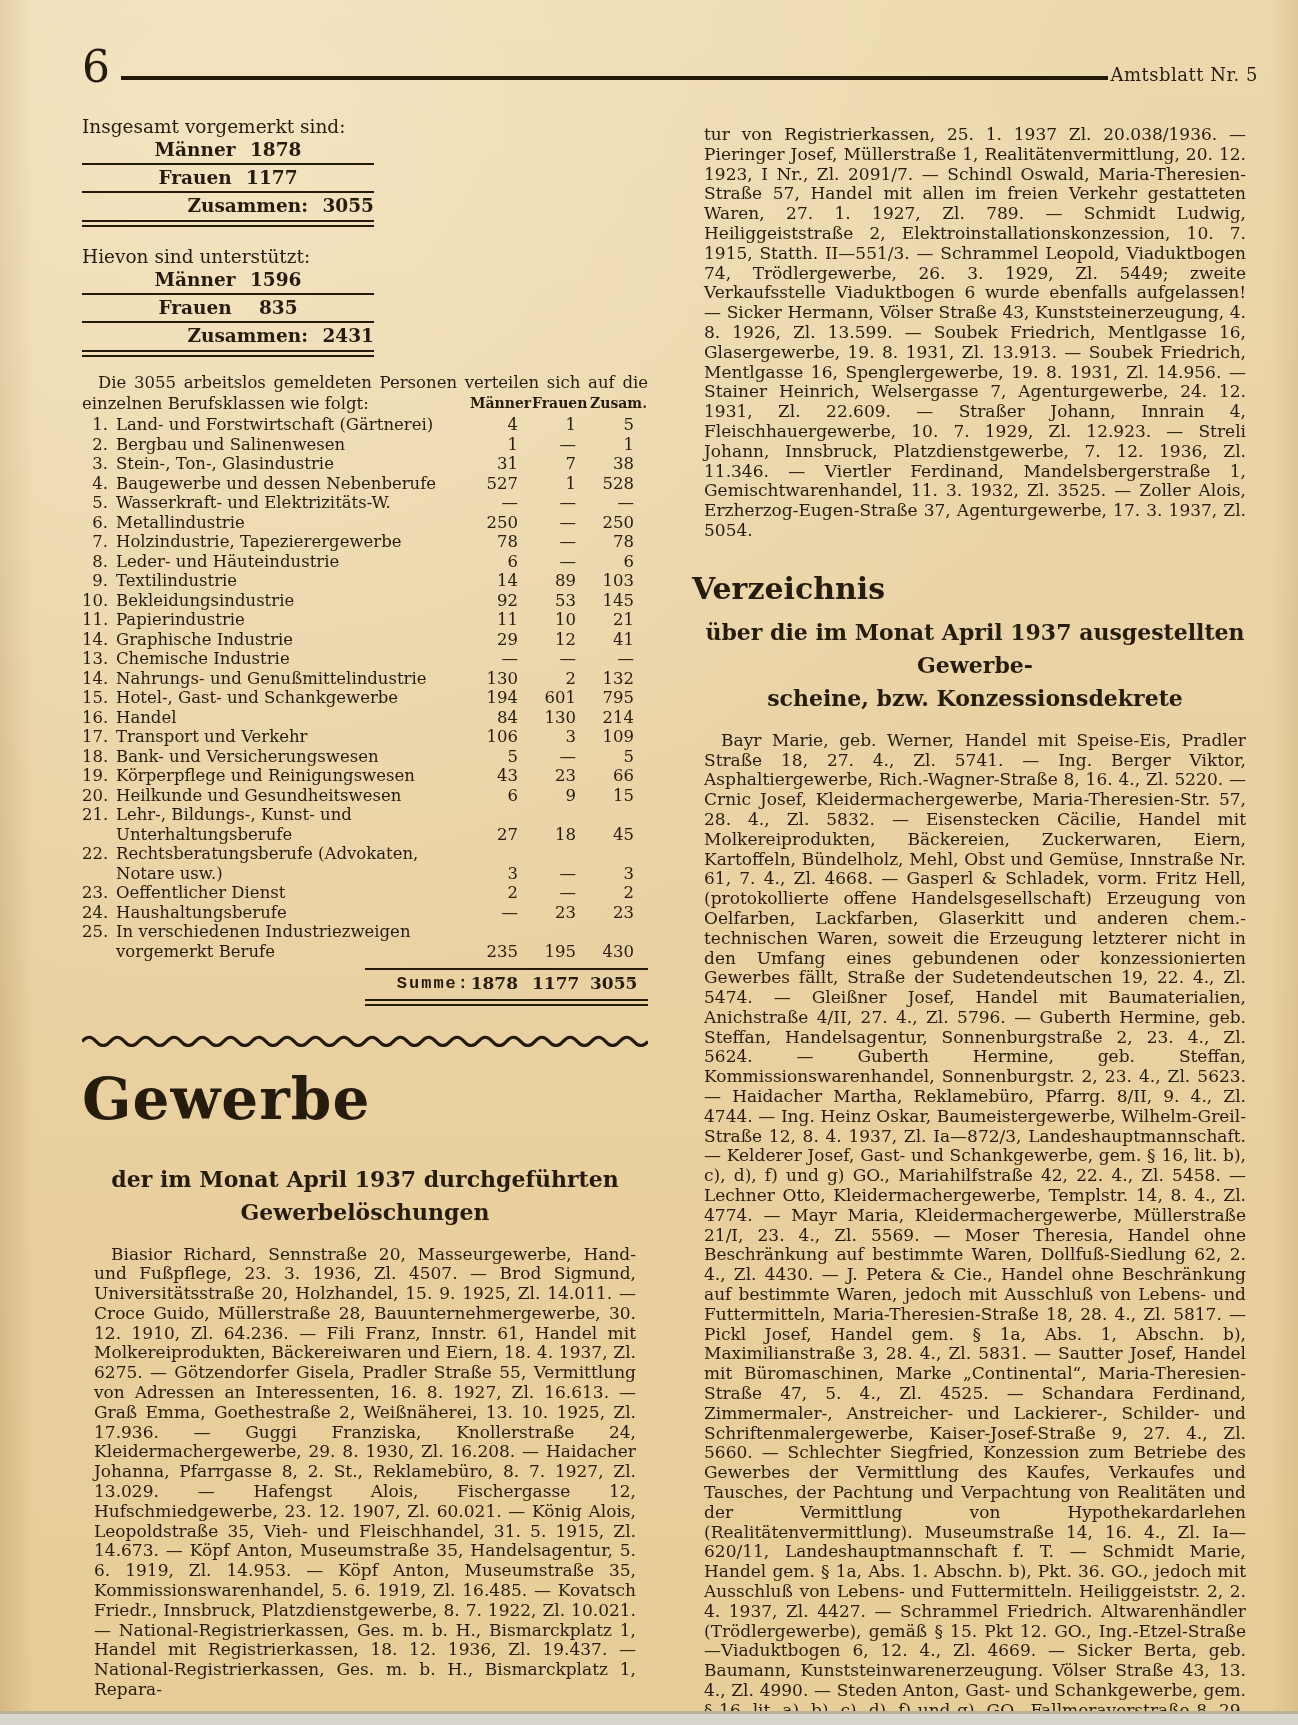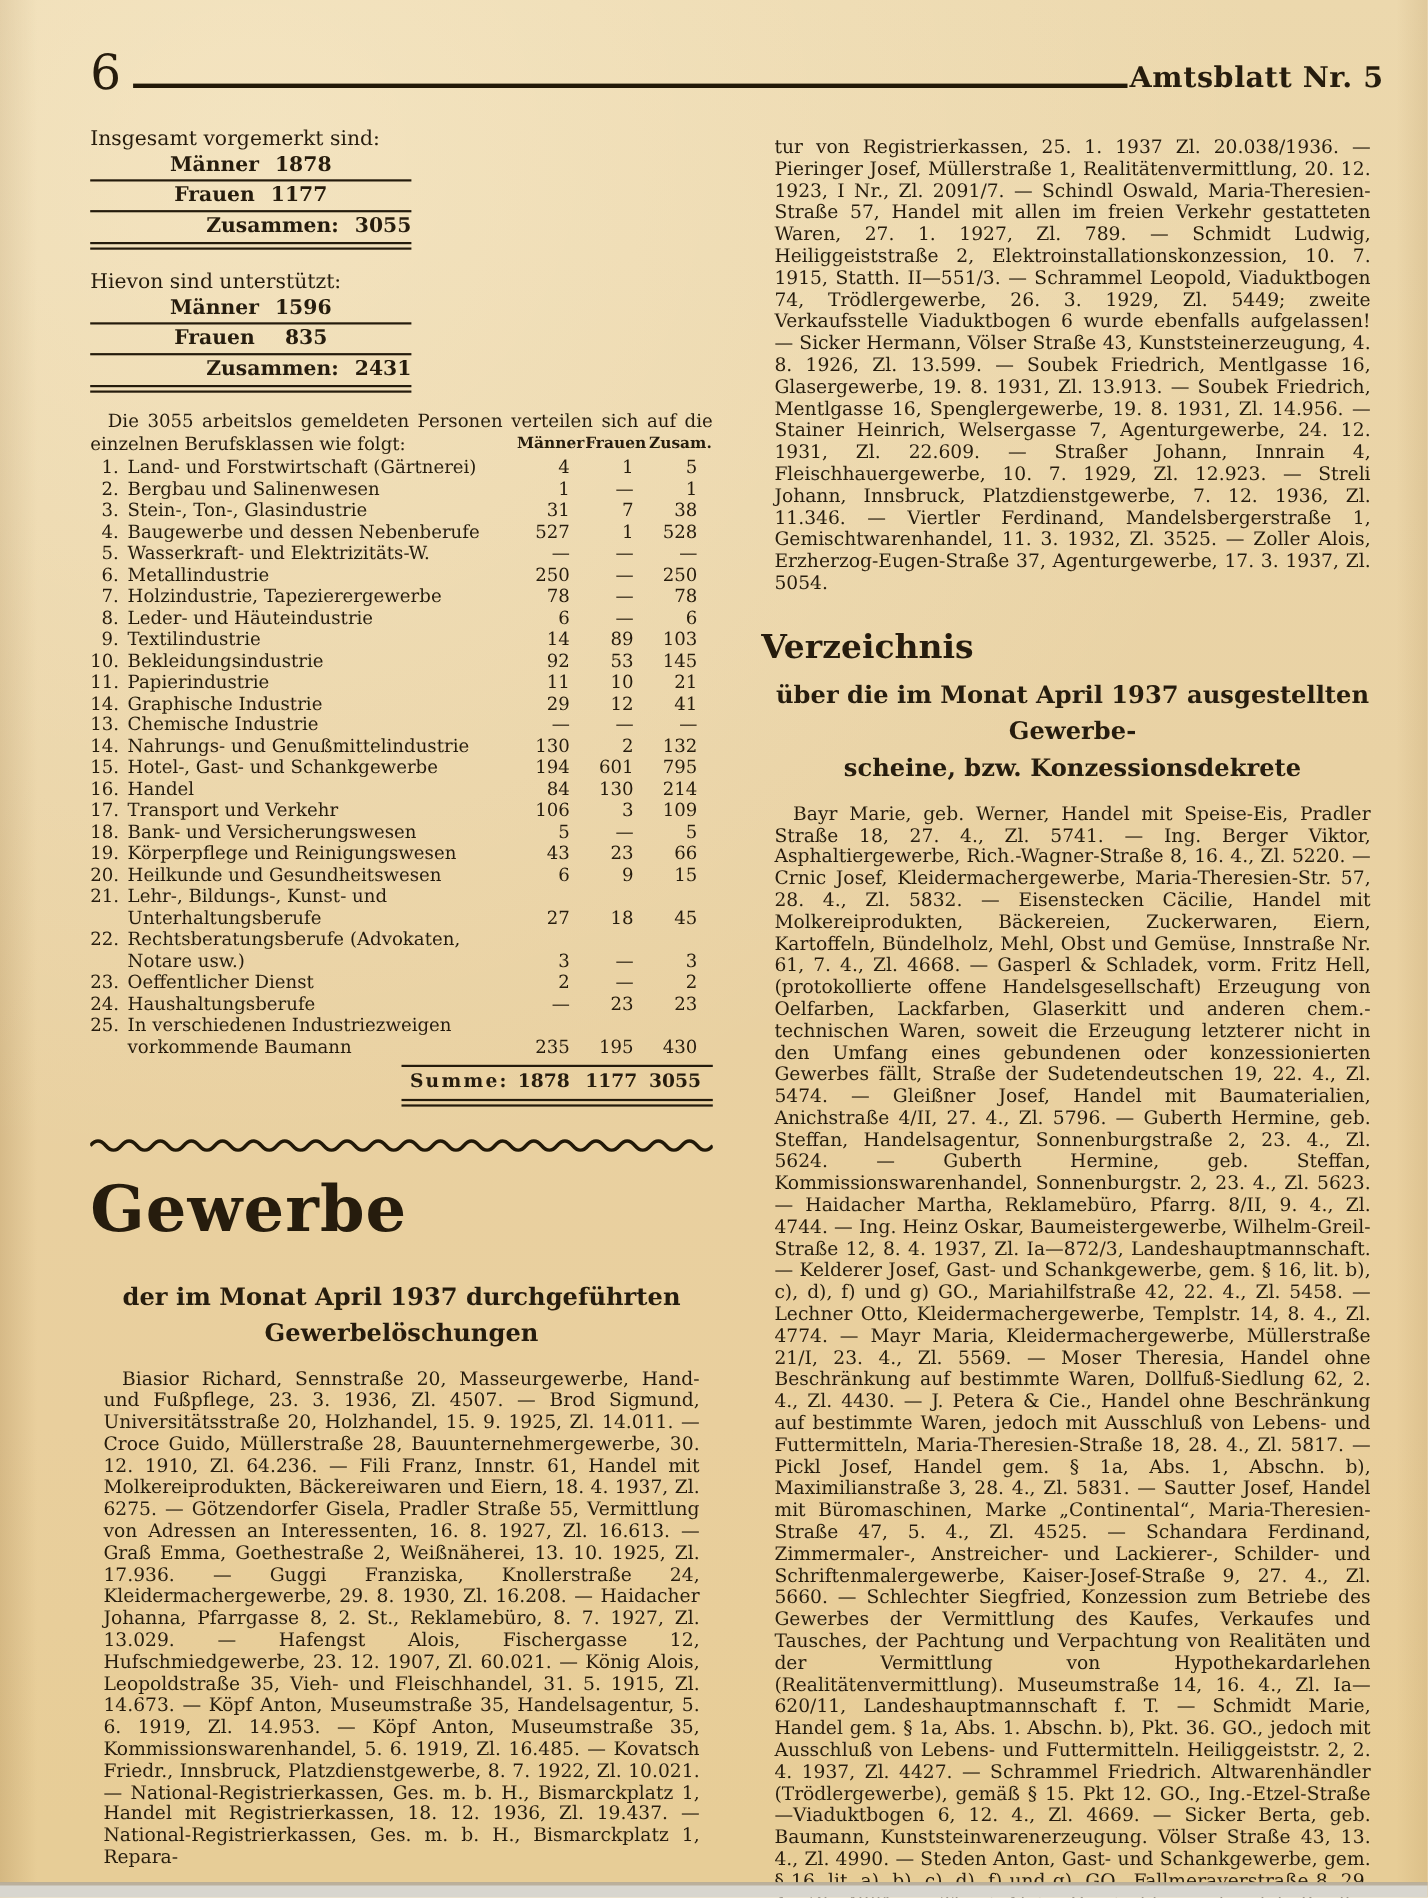--- a/index.html
+++ b/index.html
@@ -10,21 +10,21 @@
     background:
       radial-gradient(120% 90% at 18% 8%, rgba(255,246,222,0.40), rgba(0,0,0,0) 60%),
       linear-gradient(90deg, rgba(138,98,44,0.20) 0, rgba(138,98,44,0) 2.6%),
       linear-gradient(270deg, rgba(150,110,50,0.14) 0, rgba(150,110,50,0) 2.2%),
       linear-gradient(180deg,#ecd8ad 0%,#e9d2a4 40%,#e9cf9d 75%,#e7cd97 96%,#e7cd97 100%);
   }
   .page{box-sizing:border-box;width:100%;height:100%;padding:50px 40px 0 82px;}
   .page-header{display:flex;align-items:flex-end;margin-bottom:30px;}
   .page-number{font-size:44px;line-height:0.75;letter-spacing:1px;}
   .header-rule{flex:1;height:4px;background:#221908;margin:0 2px 3px 10px;}
-  .issue-title{font-size:26px;font-weight:bold;line-height:0.9;letter-spacing:0.5px;}
+  .issue-title{font-size:18px;font-weight:normal;line-height:0.9;letter-spacing:0.5px;}
   .columns{display:flex;gap:44px;}
   .col{flex:1;min-width:0;}
 
   h1{font-size:27px;line-height:1.28;margin:0 0 26px 0;font-weight:bold;letter-spacing:-0.2px;white-space:nowrap;}
   .stat-group{display:flex;justify-content:space-between;margin-bottom:16px;flex-direction:column;}
   .stat-caption{font-size:18.5px;padding-top:3px;}
   .stat-rows{width:292px;}
   .stat-row{display:flex;justify-content:center;gap:14px;font-size:18.5px;font-weight:bold;
     padding:2px 0 3px 0;border-bottom:2px solid #241b0c;}
   .stat-row:last-child{border-bottom:7px double #241b0c;padding-bottom:4px;justify-content:flex-end;}
@@ -33,21 +33,21 @@
   .occ{font-size:16.5px;line-height:19.5px;margin-top:10px;}
   .occ-intro-line{text-align:justify;text-align-last:justify;text-indent:16px;}
   .occ-header,.occ-row{display:grid;grid-template-columns:34px 1fr 62px 58px 58px;align-items:end;}
   .occ-header{margin:1px 0 2px 0;}
   .occ-intro2{grid-column:1/3;}
   .occ-h{font-size:14px;font-weight:bold;text-align:right;padding-right:12px;}
   .occ-n{text-align:right;padding-right:8px;align-self:start;}
   .occ-v{text-align:right;padding-right:14px;}
   .occ-sum{margin-left:50%;margin-top:7px;border-top:2.5px solid #241b0c;border-bottom:7px double #241b0c;
     padding:4px 0 5px 0;display:grid;grid-template-columns:1fr 62px 58px 58px;font-weight:bold;font-size:17px;}
-  .sum-label{text-align:center;letter-spacing:2px;}
+  .sum-label{text-align:right;letter-spacing:2px;font-family:Liberation Mono, monospace;}
 
   .body-text{font-size:17px;line-height:19.8px;text-align:justify;margin:12px;text-indent:17px;}
   .no-indent{text-indent:0;}
   .compare{margin-top:16px;font-size:17.5px;}
   .spaced{letter-spacing:3.5px;}
 
   .wave{margin:28px 0 18px 0;}
   .wave svg{display:block;width:100%;height:13px;}
 
   .gewerbe-title{font-size:58px;font-weight:bold;margin:6px 0 30px 0;letter-spacing:1px;}
@@ -312,21 +312,21 @@
             <div class="occ-row">
               <span class="occ-n">24.</span>
               <span class="occ-label">Haushaltungsberufe</span>
               <span class="occ-v">—</span>
               <span class="occ-v">23</span>
               <span class="occ-v">23</span>
             </div>
 
             <div class="occ-row">
               <span class="occ-n">25.</span>
-              <span class="occ-label">In verschiedenen Industriezweigen vorkommende Baumann</span>
+              <span class="occ-label">In verschiedenen Industriezweigen vorgemerkt Berufe</span>
               <span class="occ-v">235</span>
               <span class="occ-v">195</span>
               <span class="occ-v">430</span>
             </div>
           </div>
         <div class="occ-sum">
           <span class="sum-label">Summe:</span>
           <span class="occ-v">1878</span>
           <span class="occ-v">1177</span>
           <span class="occ-v">3055</span>

